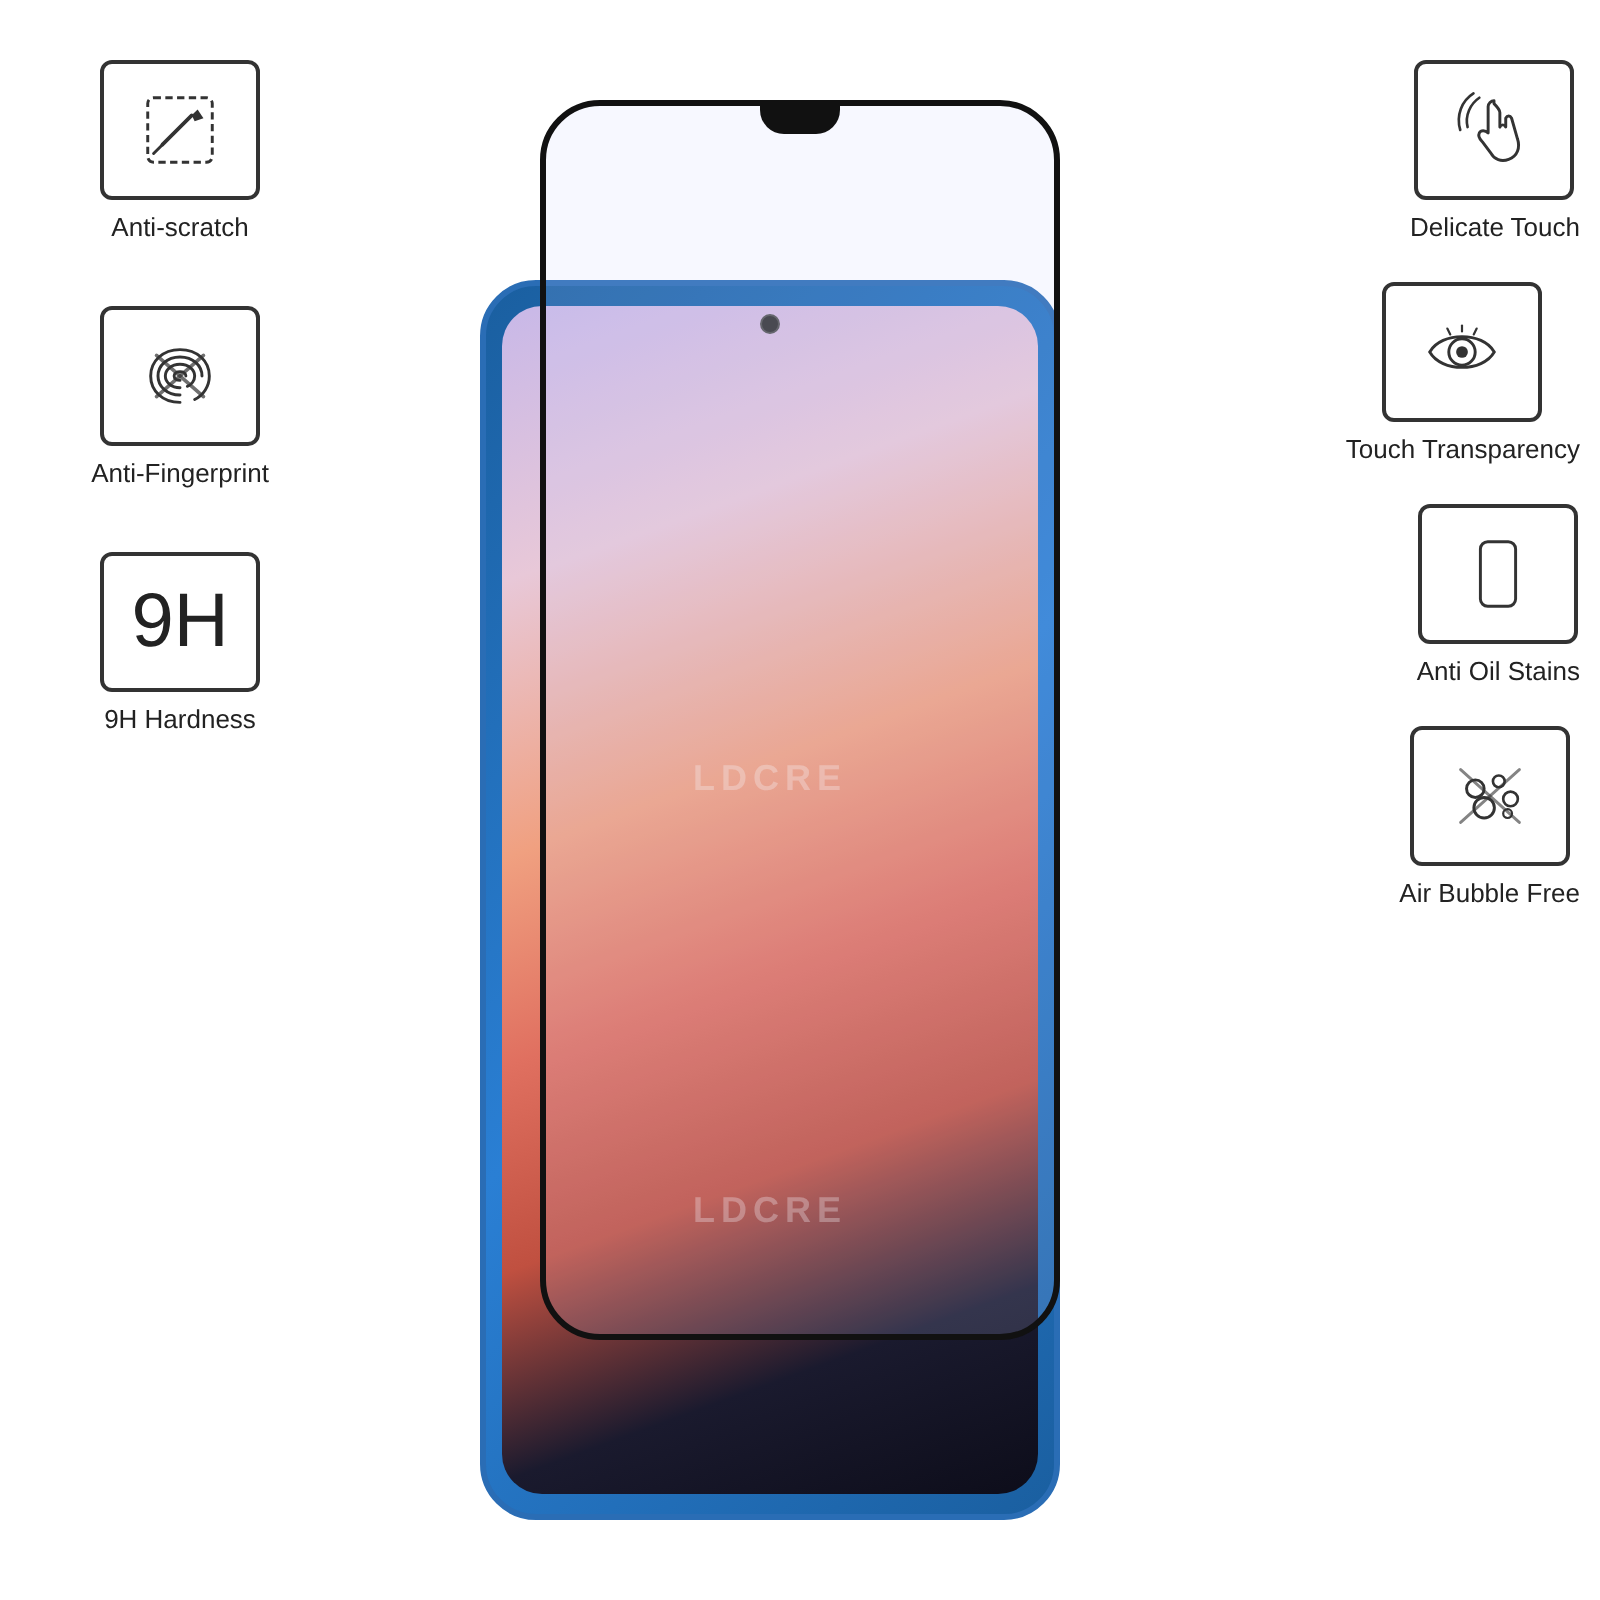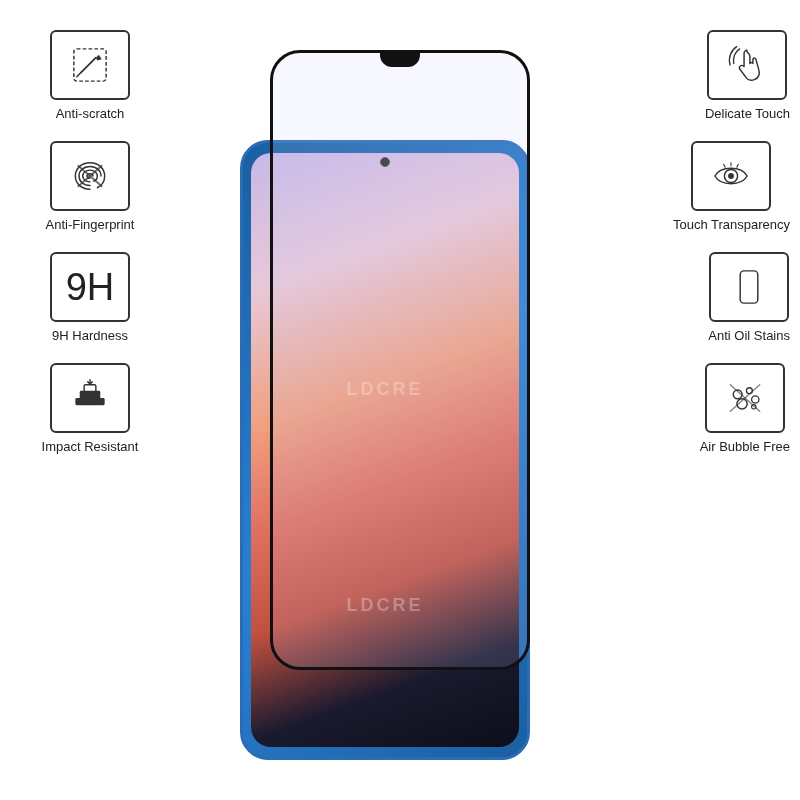--- a/index.html
+++ b/index.html
@@ -22,21 +22,21 @@
     }
 
     
     .left-features {
       position: absolute;
       left: 10px;
       top: 30px;
       width: 160px;
       display: flex;
       flex-direction: column;
-      gap: 20px;
+      gap: 32px;
     }
 
     
     .right-features {
       position: absolute;
       right: 10px;
       top: 30px;
       width: 160px;
       display: flex;
       flex-direction: column;
@@ -236,34 +236,20 @@
     </div>
 
 
     <div class="feature-item">
       <div class="hardness-box">
         <span class="hardness-text">9H</span>
       </div>
       <span class="feature-label">9H Hardness</span>
     </div>
 
-    <div class="feature-item">
-      <div class="feature-icon-box">
-        <svg viewBox="0 0 60 60">
-
-          <rect x="10" y="30" width="40" height="10" rx="2" fill="#333"></rect>
-          <rect x="16" y="20" width="28" height="12" rx="2" fill="#333"></rect>
-          <rect x="22" y="12" width="16" height="10" rx="2" fill="none" stroke="#333" stroke-width="2"></rect>
-
-          <line x1="30" y1="5" x2="30" y2="11" stroke="#333" stroke-width="2" stroke-linecap="round"></line>
-          <polyline points="27,8 30,11 33,8" fill="none" stroke="#333" stroke-width="2" stroke-linecap="round" stroke-linejoin="round"></polyline>
-        </svg>
-      </div>
-      <span class="feature-label">Impact Resistant</span>
-    </div>
 
   </div>
 
   <div class="phone-center">
 
     <div class="phone-body">
       <div class="phone-screen">
         <div class="watermark watermark-top">LDCRE</div>
         <div class="watermark watermark-bottom">LDCRE</div>
       </div>

